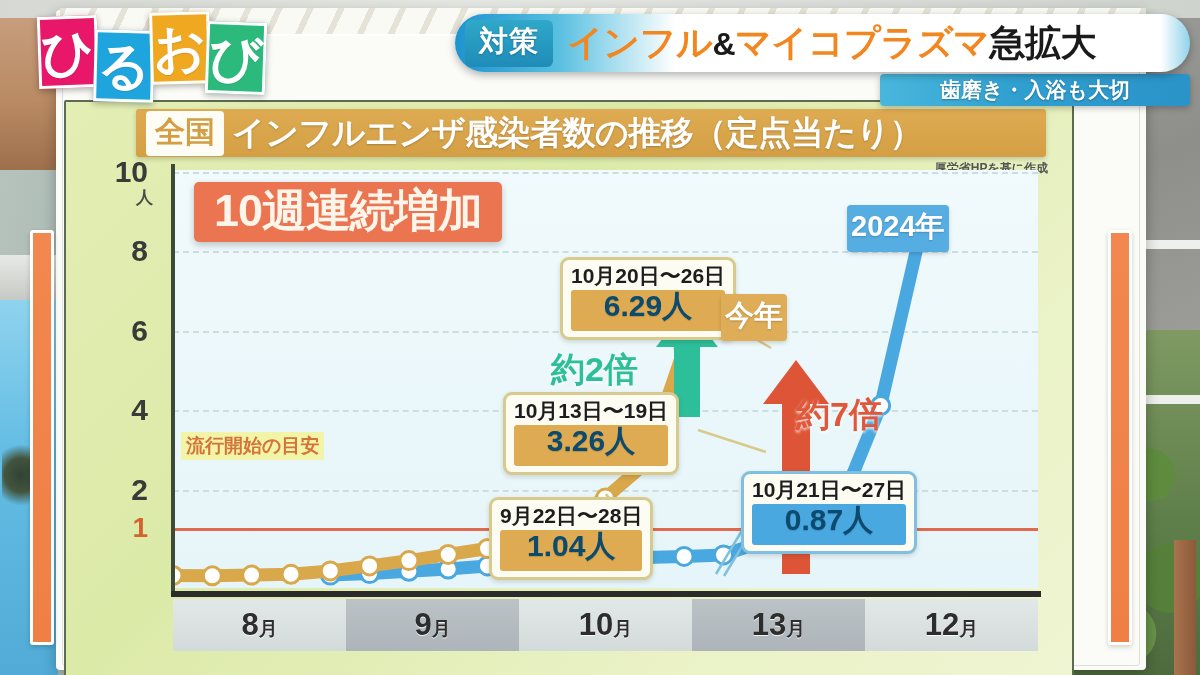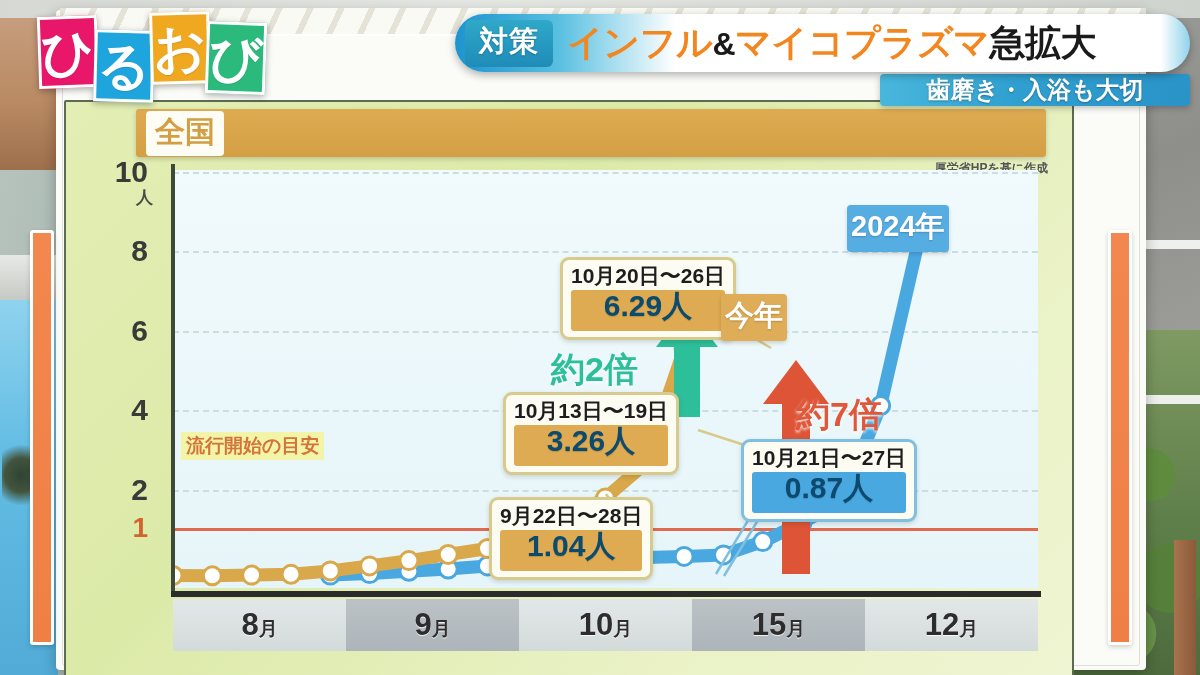--- a/index.html
+++ b/index.html
@@ -153,21 +153,21 @@
   .hl-amp { color: #1a1a1a; font-size: 32px; }
   .hl-b { color: #f2861f; }
   .hl-c { color: #1a1a1a; }
 
   .subheadline {
     position: absolute; left: 880px; top: 74px; z-index: 34;
     width: 310px; height: 32px;
     background: linear-gradient(90deg,#49b7dc 0%, #2f9fd0 45%, #2a93c8 100%);
     border-radius: 4px;
     display: flex; align-items: center; justify-content: center;
-    color: #fff; font-size: 24px; font-weight: 700;
+    color: #fff; font-size: 21px; font-weight: 700;
     text-shadow: 0 1px 2px rgba(0,0,0,.3);
     box-shadow: 0 2px 6px rgba(0,0,0,.25);
   }
 
   
   .title-bar {
     position: absolute; left: 70px; top: 7px; width: 910px; height: 48px;
     background: linear-gradient(180deg,#deab52,#d49f44);
     border-radius: 3px;
     display: flex; align-items: center;
@@ -262,21 +262,21 @@
 
   
   .callout {
     position: absolute; z-index: 25;
     background: #fdfcf2;
     border: 3px solid #d8c98c;
     border-radius: 9px;
     padding: 4px 8px 6px;
     box-shadow: 0 2px 5px rgba(0,0,0,.14);
   }
-  .callout.blue { border-color: #7fbfe0; }
+  .callout.blue { border-color: #7fbfe0; margin-top: 32px; }
   .callout-date {
     font-size: 21px; font-weight: 700; color: #1d1d1d;
     white-space: nowrap; text-align: center; line-height: 1.12;
   }
   .callout-value {
     margin-top: 2px;
     background: #deab52; color: #0c4a6e;
     font-size: 30px; font-weight: 700; line-height: 1.05;
     text-align: center; border-radius: 3px;
     padding: 0 6px 10px;
@@ -342,20 +342,21 @@
   <span class="headline-text">
     <span class="hl-a">インフル</span><span class="hl-amp">&amp;</span><span class="hl-b">マイコプラズマ</span><span class="hl-c">急拡大</span>
   </span>
 </div>
 <div class="subheadline">歯磨き・入浴も大切</div>
 
 <div class="panel">
 
   <div class="title-bar">
     <span class="title-badge">全国</span>
+    <span class="title-text">インフルエンザ感染者数の推移（定点当たり）</span>
   </div>
   <div class="source-note">厚労省HPを基に作成</div>
 
   <div class="plot">
     <div class="gridline" style="top:2px"></div>
     <div class="gridline" style="top:81px"></div>
     <div class="gridline" style="top:161px"></div>
     <div class="gridline" style="top:240px"></div>
     <div class="gridline" style="top:320px"></div>
     <div class="threshold" style="top:358px"></div>
@@ -420,29 +421,32 @@
       </div>
     <div class="month-cell even">
         <span>9</span>
         <sub>月</sub>
       </div>
     <div class="month-cell odd">
         <span>10</span>
         <sub>月</sub>
       </div>
     <div class="month-cell even">
-        <span>15</span>
+        <span>13</span>
         <sub>月</sub>
       </div>
     <div class="month-cell odd">
         <span>12</span>
         <sub>月</sub>
       </div>
   </div>
 
+  <div class="redbox">
+    <div class="redbox-text">10週連続増加</div>
+  </div>
 
   <svg class="bigarrow" style="left:590px; top:205px; width:62px; height:110px" viewBox="0 0 62 110">
     <polygon points="31,0 62,40 44,40 44,110 18,110 18,40 0,40" fill="#2dbf9a"></polygon>
   </svg>
   <svg class="bigarrow" style="left:600px; top:263px; width:0;height:0" viewBox="0 0 1 1"></svg>
   <svg class="bigarrow" style="left:697px; top:258px; width:66px; height:214px" viewBox="0 0 66 214">
     <polygon points="33,0 66,44 47,44 47,214 19,214 19,44 0,44" fill="#dd5536"></polygon>
   </svg>
 
   <div class="multlabel green" style="left:485px; top:245px">約2倍</div>

